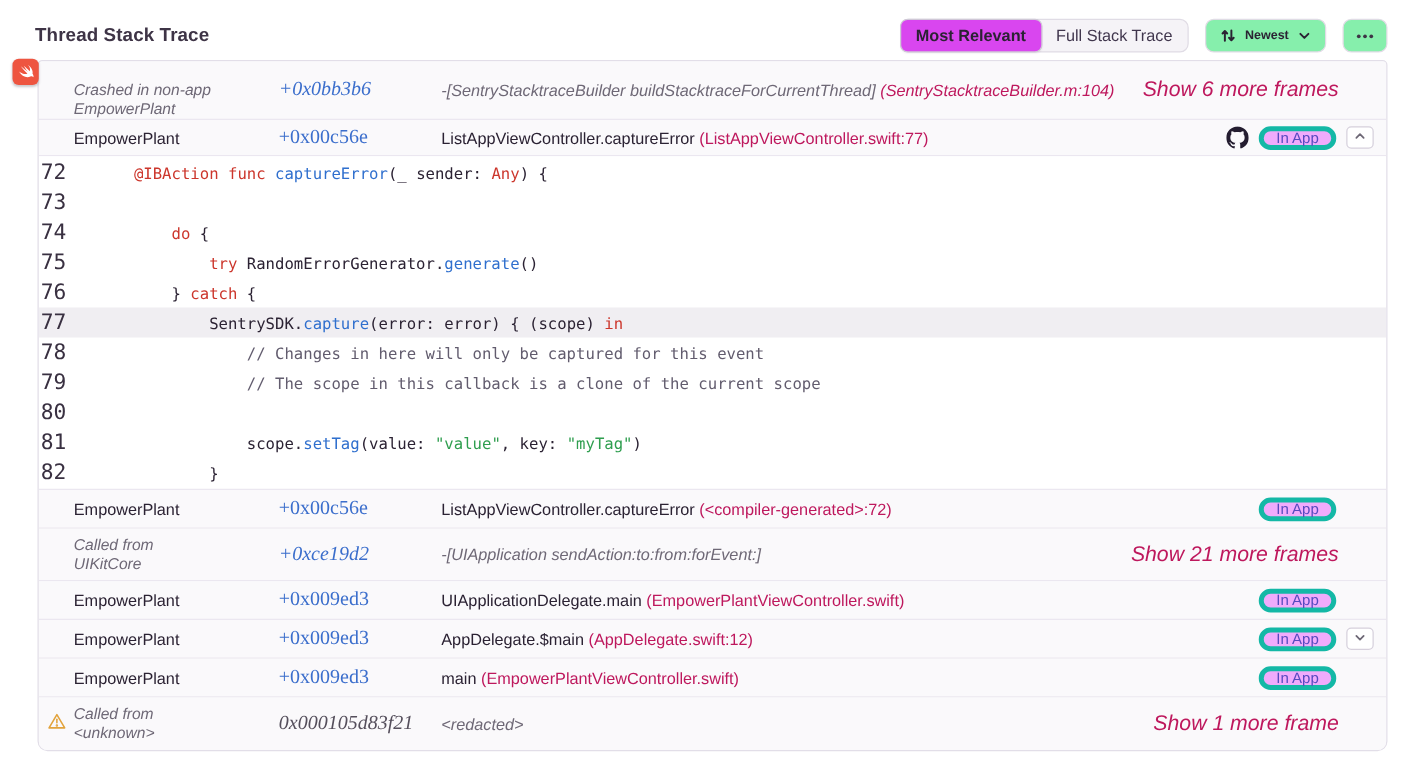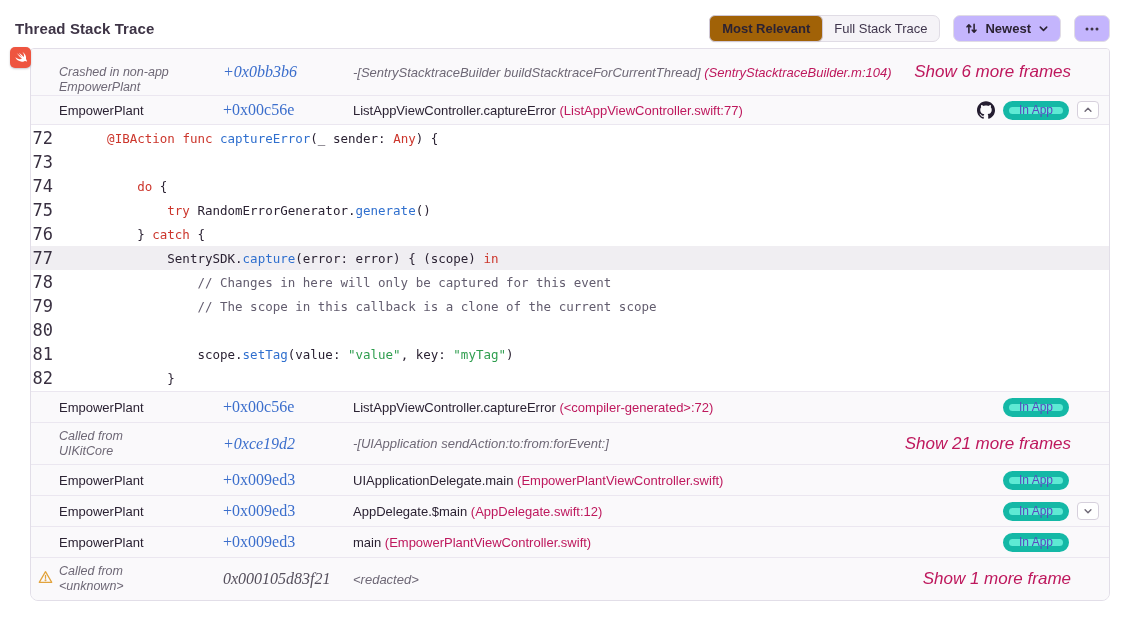--- a/index.html
+++ b/index.html
@@ -7,41 +7,41 @@
   body {
     width:1141px; height:619px; position:relative;
     background:#ffffff; color:#2b2233;
     font-family:"Liberation Sans", sans-serif;
     overflow:hidden;
   }
 
   
   .header {
     height:57px; display:flex; align-items:center; justify-content:space-between;
-    padding:0 31px 0 15px;
+    padding:0 31px 0 28px;
   }
   .page-title { font-size:15px; font-weight:700; color:#3e3446; letter-spacing:.1px; }
   .controls { display:flex; align-items:center; gap:13px; }
 
   .seg-group {
     display:flex; align-items:stretch; background:#f5f3f7;
     border:1px solid #e0dce5; border-radius:7px; height:27px;
   }
   .seg {
     display:flex; align-items:center; padding:0 12px; font-size:13px;
     color:#40364d; cursor:pointer; border-radius:6px; white-space:nowrap;
   }
   .seg.active {
-    background:#a16207; border:1px solid #cfc8d6; margin:-1px;
+    background:#d946ef; border:1px solid #cfc8d6; margin:-1px;
     font-weight:700; color:#2b2233; box-shadow:0 1px 1px rgba(43,34,51,.04);
   }
   .btn {
     display:flex; align-items:center; gap:7px; height:27px; padding:0 11px;
-    background:#c4b5fd; border:1px solid #e0dce5; border-radius:7px;
-    font-size:13px; font-weight:700; color:#2b2233; cursor:pointer;
+    background:#86efac; border:1px solid #e0dce5; border-radius:7px;
+    font-size:10px; font-weight:700; color:#2b2233; cursor:pointer;
   }
   .btn svg { display:block; }
 
   
   .trace {
     position:absolute; left:30px; right:31px; top:48px;
     border:1px solid #e2dee8; border-radius:4px 4px 8px 8px;
     overflow:hidden; background:#faf9fb;
   }
   .frame-row {
@@ -65,21 +65,21 @@
   .muted-row .col-package, .muted-row .col-fn { font-style:italic; color:#6e6876; }
   .muted-row .col-address { font-style:italic; }
   .addr-plain { color:#554f5c !important; }
 
   .pkg2 { display:block; }
   .file { color:#be185d; border-bottom:1px dashed #b8b0c2; padding-bottom:1px; }
   .show-more { font-size:17px; font-style:italic; color:#be185d; margin-right:28px; cursor:pointer; white-space:nowrap; }
 
   .badge {
     display:inline-flex; align-items:center; height:19px; padding:0 10px;
-    border:6px solid #14b8a6; border-radius:10px; background:#5eead4;
+    border:4px solid #14b8a6; border-radius:10px; background:#f0abfc;
     color:#584ac0; font-size:12px; white-space:nowrap;
   }
   .chev-btn {
     width:22px; height:18px; border:1px solid #d6d0dc; border-radius:4px;
     background:#ffffff; display:flex; align-items:center; justify-content:center; cursor:pointer;
   }
   .chev-slot { width:22px; height:18px; }
   .gh { width:18px; height:18px; cursor:pointer; }
 
   

